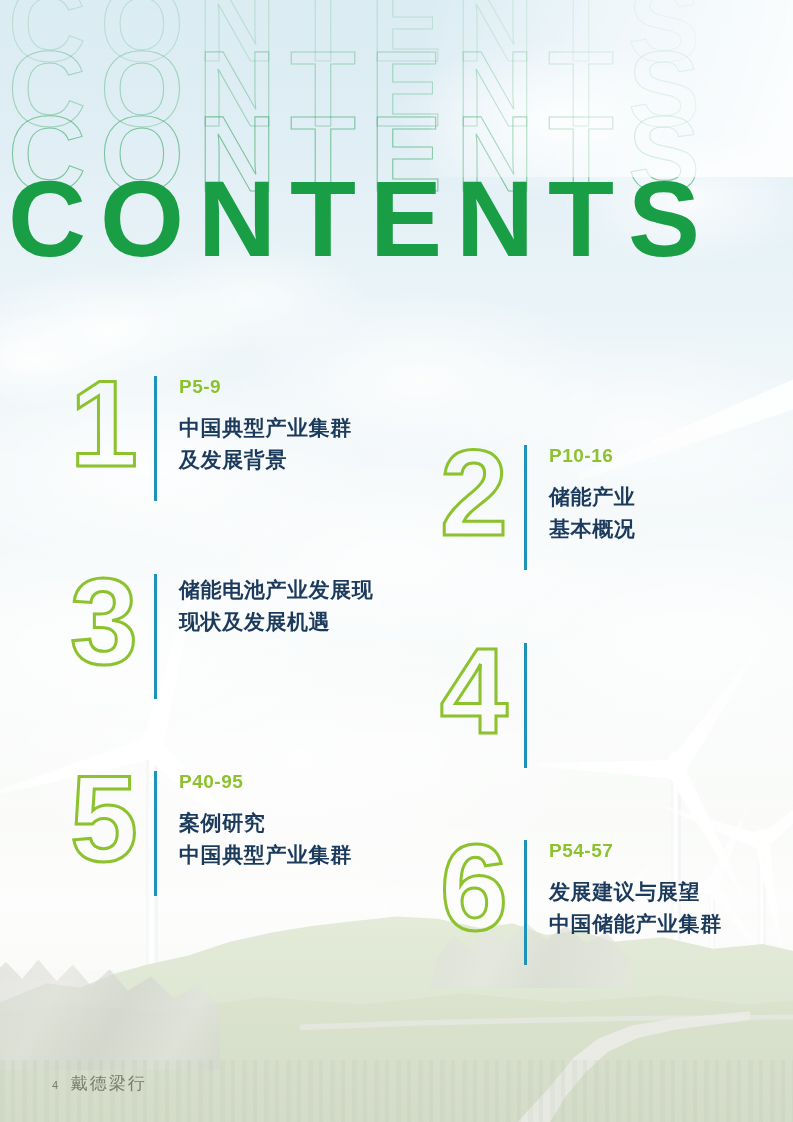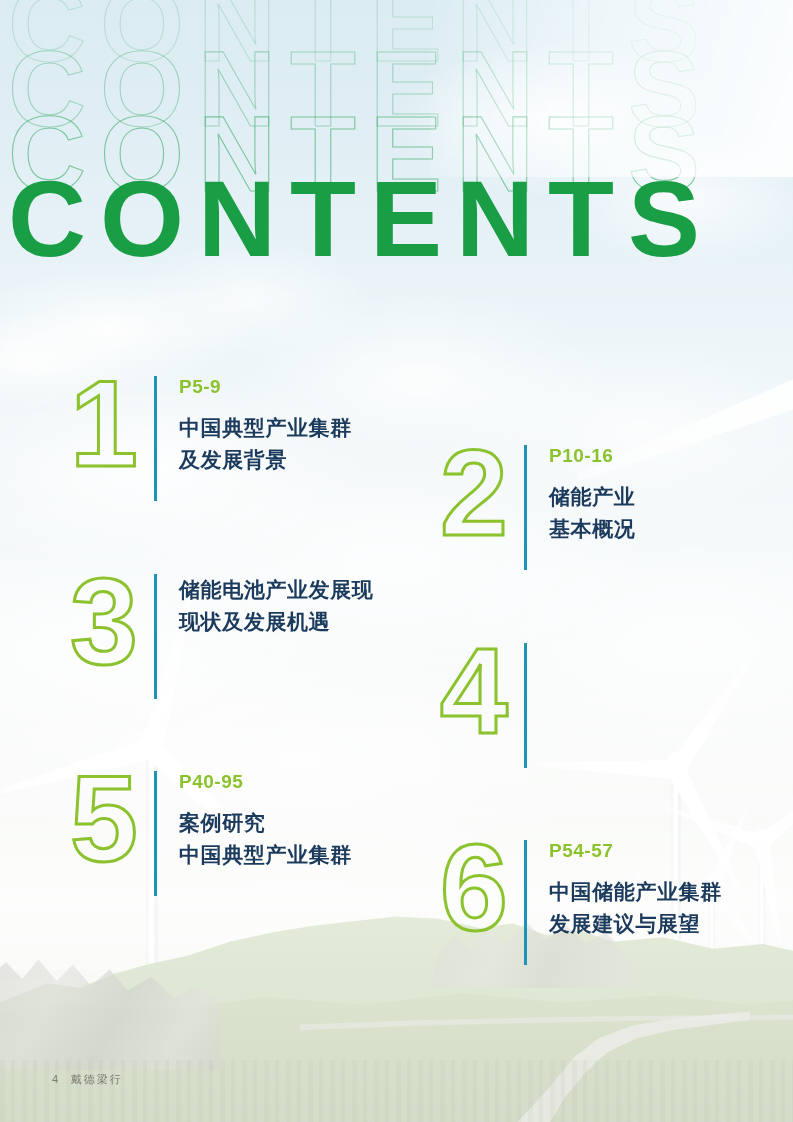--- a/index.html
+++ b/index.html
@@ -230,21 +230,21 @@
 
   
   .footer {
     position: absolute; left: 52px; top: 1072px;
     display: flex; align-items: baseline;
     color: #7a7a6d;
     font-size: 11px;
     letter-spacing: .5px;
   }
   .footer .pg { margin-right: 12px; }
-  .footer .brand { font-size: 11px; letter-spacing: 2px; }
+  .footer .brand { font-size: 17px; letter-spacing: 2px; }
 </style>
 </head>
 <body>
 
 <div id="page">
 
   <div class="bg-layer bg-sky"></div>
   <div class="bg-layer bg-clouds"></div>
   <div class="bg-layer bg-haze"></div>
 
@@ -382,22 +382,22 @@
       </div>
     </div>
   </div>
 
   <div class="toc-item pos-6">
     <div class="toc-num">6</div>
     <div class="toc-rule"></div>
     <div class="toc-text">
       <div class="toc-pages">P54-57</div>
       <div class="toc-title">
+        <div>发展建议与展望</div>
         <div>中国储能产业集群</div>
-        <div>发展建议与展望</div>
       </div>
     </div>
   </div>
 
   <div class="footer">
     <span class="pg">4</span>
     <span class="brand">戴德梁行</span>
   </div>
 
 </div>

